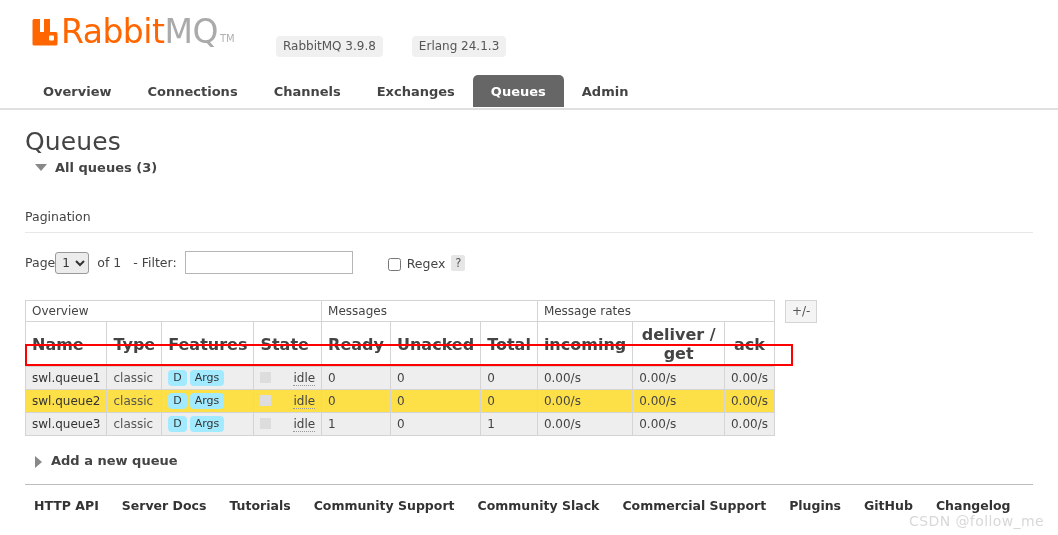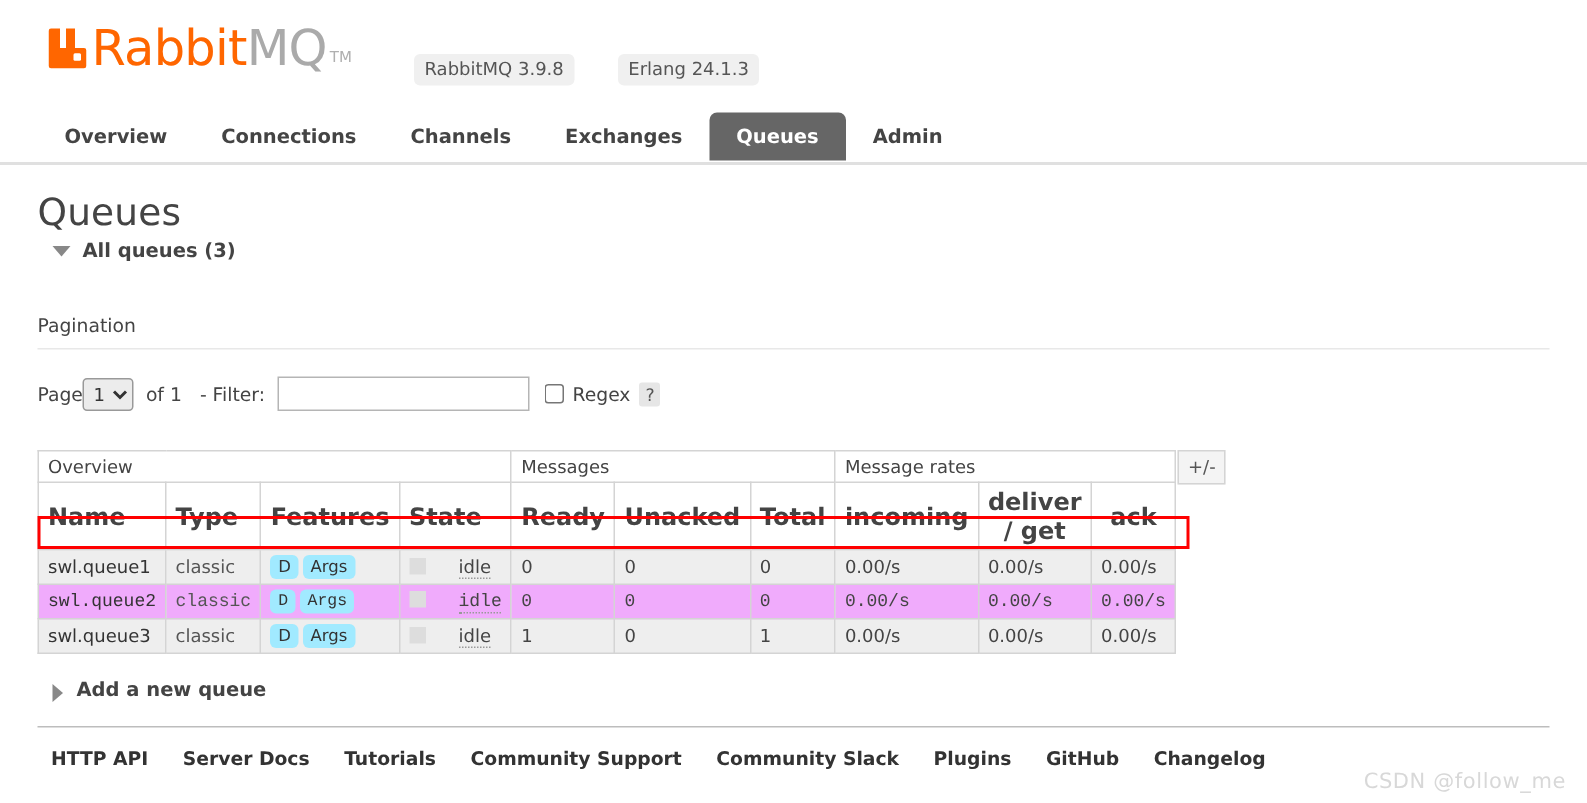--- a/index.html
+++ b/index.html
@@ -168,22 +168,22 @@
     width: 158px;
     height: 19px;
     border: 1px solid #b5b5b5;
     padding: 1px 4px;
     font-family: "DejaVu Sans", sans-serif;
     font-size: 12px;
     background: #fff;
   }
   .regex-wrap {
     display: flex;
-    align-items: center;
-    margin-left: 10px;
+    align-items: flex-end;
+    margin-left: 35px;
     gap: 6px;
   }
   input.regex-box {
     width: 13px; height: 13px;
     margin: 0;
   }
   .help-q {
     background: #e6e6e6;
     color: #555;
     font-size: 11.5px;
@@ -219,21 +219,21 @@
     color: #444;
     font-weight: normal;
   }
   tr.colrow th {
     font-weight: bold;
     font-size: 16px;
   }
   tr.colrow th.num { text-align: center; margin-top: 32px; }
   td.num { text-align: right; }
   tbody tr.odd td { background: #eeeeee; }
-  tbody tr.even td { background: #f0abfc; font-family: Liberation Mono, monospace; }
+  tbody tr.even td { background: #fde047; }
   td.qname { font-weight: bold; color: #333; }
   td.qtype { color: #555; }
   td.feat { padding: 2px 5px; white-space: nowrap; }
   .badge {
     display: inline-block;
     background: #a1eaff;
     color: #333;
     border-radius: 4px;
     font-size: 11px;
     padding: 2px 5px;
@@ -483,20 +483,23 @@
       <li>
           <a href="#">Tutorials</a>
         </li>
       <li>
           <a href="#">Community Support</a>
         </li>
       <li>
           <a href="#">Community Slack</a>
         </li>
       <li>
+          <a href="#">Commercial Support</a>
+        </li>
+      <li>
           <a href="#">Plugins</a>
         </li>
       <li>
           <a href="#">GitHub</a>
         </li>
       <li>
           <a href="#">Changelog</a>
         </li>
     </ul>
   </div>

